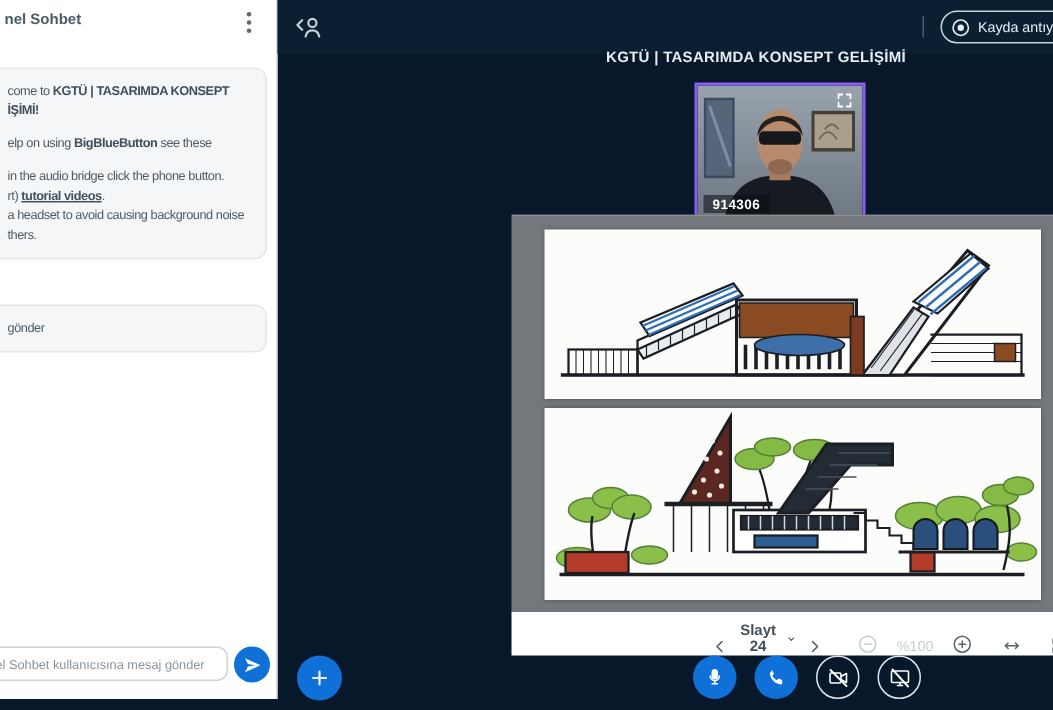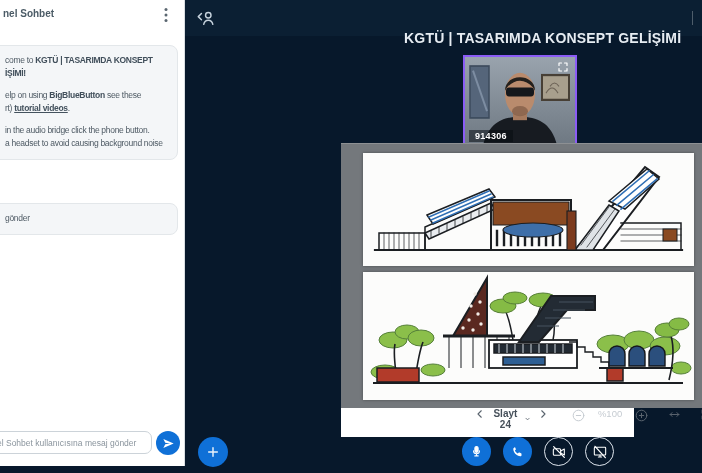--- a/index.html
+++ b/index.html
@@ -20,38 +20,38 @@
   .b { font-weight:700; color:#414f5b; }
   .lnk { font-weight:700; color:#44525e; text-decoration:underline; }
   .chat-input { position:absolute; left:-12px; top:431px; width:164px; height:23px; border:1px solid #ccd3d9; border-radius:7px; font-size:8.5px; color:#4e5a64; padding:0 8px; outline:none; font-family:"Liberation Sans", sans-serif; }
   .chat-input::placeholder { color:#8a949d; }
   .send-btn { position:absolute; left:156px; top:431px; width:24px; height:24px; border-radius:50%; background:#0F70D7; border:none; color:#fff; cursor:pointer; display:flex; align-items:center; justify-content:center; }
 
   
   .topbar { position:absolute; left:185px; top:0; right:0; height:36px; background:#0b1f33; }
   .userlist-toggle { position:absolute; left:10px; top:8px; width:22px; height:20px; background:none; border:none; color:#c6d2dd; cursor:pointer; }
   .title-group { position:absolute; left:219px; top:0; height:36px; display:flex; align-items:center; }
-  .meeting-title { font-size:14px; font-weight:700; letter-spacing:.2px; color:#e6ecf2; white-space:nowrap;margin-top:40px; }
+  .meeting-title { font-size:10px; font-weight:700; letter-spacing:.2px; color:#e6ecf2; white-space:nowrap;margin-top:40px; }
   .title-divider { width:1px; height:14px; background:rgba(255,255,255,.28); margin:0 11px; }
   .record-btn { display:flex; align-items:center; gap:5px; height:22px; padding:0 10px 0 6px; border:1px solid #c8d2db; border-radius:12px; background:none; color:#e8eef4; font-size:9.5px; font-family:"Liberation Sans", sans-serif; cursor:pointer; white-space:nowrap; }
 
   
   .webcam { position:absolute; left:463px; top:55px; width:114px; height:92px; background:#101c2a; border:2px solid #8b5cf6; }
   .webcam svg.avatar { position:absolute; left:0; top:0; width:100%; height:100%; }
   .cam-fullscreen { position:absolute; right:2px; top:2px; width:16px; height:16px; background:none; border:none; color:#ffffff; cursor:pointer; padding:0; }
   .cam-label { position:absolute; left:4px; bottom:3px; background:rgba(8,12,18,.55); color:#ffffff; font-size:9px; font-weight:700; padding:1px 6px; letter-spacing:.3px; }
 
   
   .whiteboard { position:absolute; left:341px; top:143px; width:361px; height:265px; background:#74787c; box-shadow:inset 0 1px 0 rgba(255,255,255,.18); }
   .slide { position:absolute; left:22px; width:331px; background:#fcfcfb; box-shadow:0 0 3px rgba(0,0,0,.35); }
   .slide-top { top:10px; height:113px; }
   .slide-bottom { top:129px; height:128px; }
   .slide svg { width:100%; height:100%; display:block; }
 
-  .pres-toolbar { position:absolute; left:341px; top:408px; width:293px; height:29px; background:#ffffff; display:flex; align-items:flex-start; }
+  .pres-toolbar { position:absolute; left:341px; top:408px; width:361px; height:29px; background:#ffffff; display:flex; align-items:flex-end; }
   .tb-btn { background:none; border:none; color:#5a646e; cursor:pointer; display:flex; align-items:center; padding:0 3px; }
   .tb-btn.dis { color:#c6ccd2; cursor:default; }
   .prev-btn { margin-left:130px; }
   .slide-select { gap:5px; font-size:10px; color:#46505a; font-weight:700; font-family:"Liberation Sans", sans-serif; }
   .zoom-out { margin-left:16px; }
   .zoom-pct { font-size:9.5px; color:#c6ccd2; margin:0 9px; }
   .fit-btn { margin-left:12px; }
   .fs-btn { margin-left:12px; }
 
   
@@ -77,23 +77,24 @@
             <circle cx="8" cy="14.5" r="1.5"></circle>
           </g>
         </svg>
     </button>
   </div>
 
   <div class="msg-card card-welcome">
     <div class="msg-line"><span>come to </span><span class="b">KGTÜ | TASARIMDA KONSEPT</span></div>
     <div class="msg-line b">İŞİMİ!</div>
     <div class="msg-line para"><span>elp on using </span><span class="b">BigBlueButton</span><span> see these</span></div>
+    <div class="msg-line para">in the audio bridge click the phone button.</div>
     <div class="msg-line"><span>rt) </span><span class="lnk">tutorial videos</span><span>.</span></div>
-    <div class="msg-line para">in the audio bridge click the phone button.</div>
     <div class="msg-line">a headset to avoid causing background noise</div>
+    <div class="msg-line">thers.</div>
   </div>
 
   <div class="msg-card card-invite">
     <div class="msg-line">gönder</div>
   </div>
 
   <input class="chat-input" placeholder="el Sohbet kullanıcısına mesaj gönder" style="">
   <button class="send-btn">
     <svg width="13" height="13" viewBox="0 0 24 24">
         <path fill="currentColor" d="M2.5 3.5 21.5 12 2.5 20.5 6 13.5 15 12 6 10.5Z"></path>

